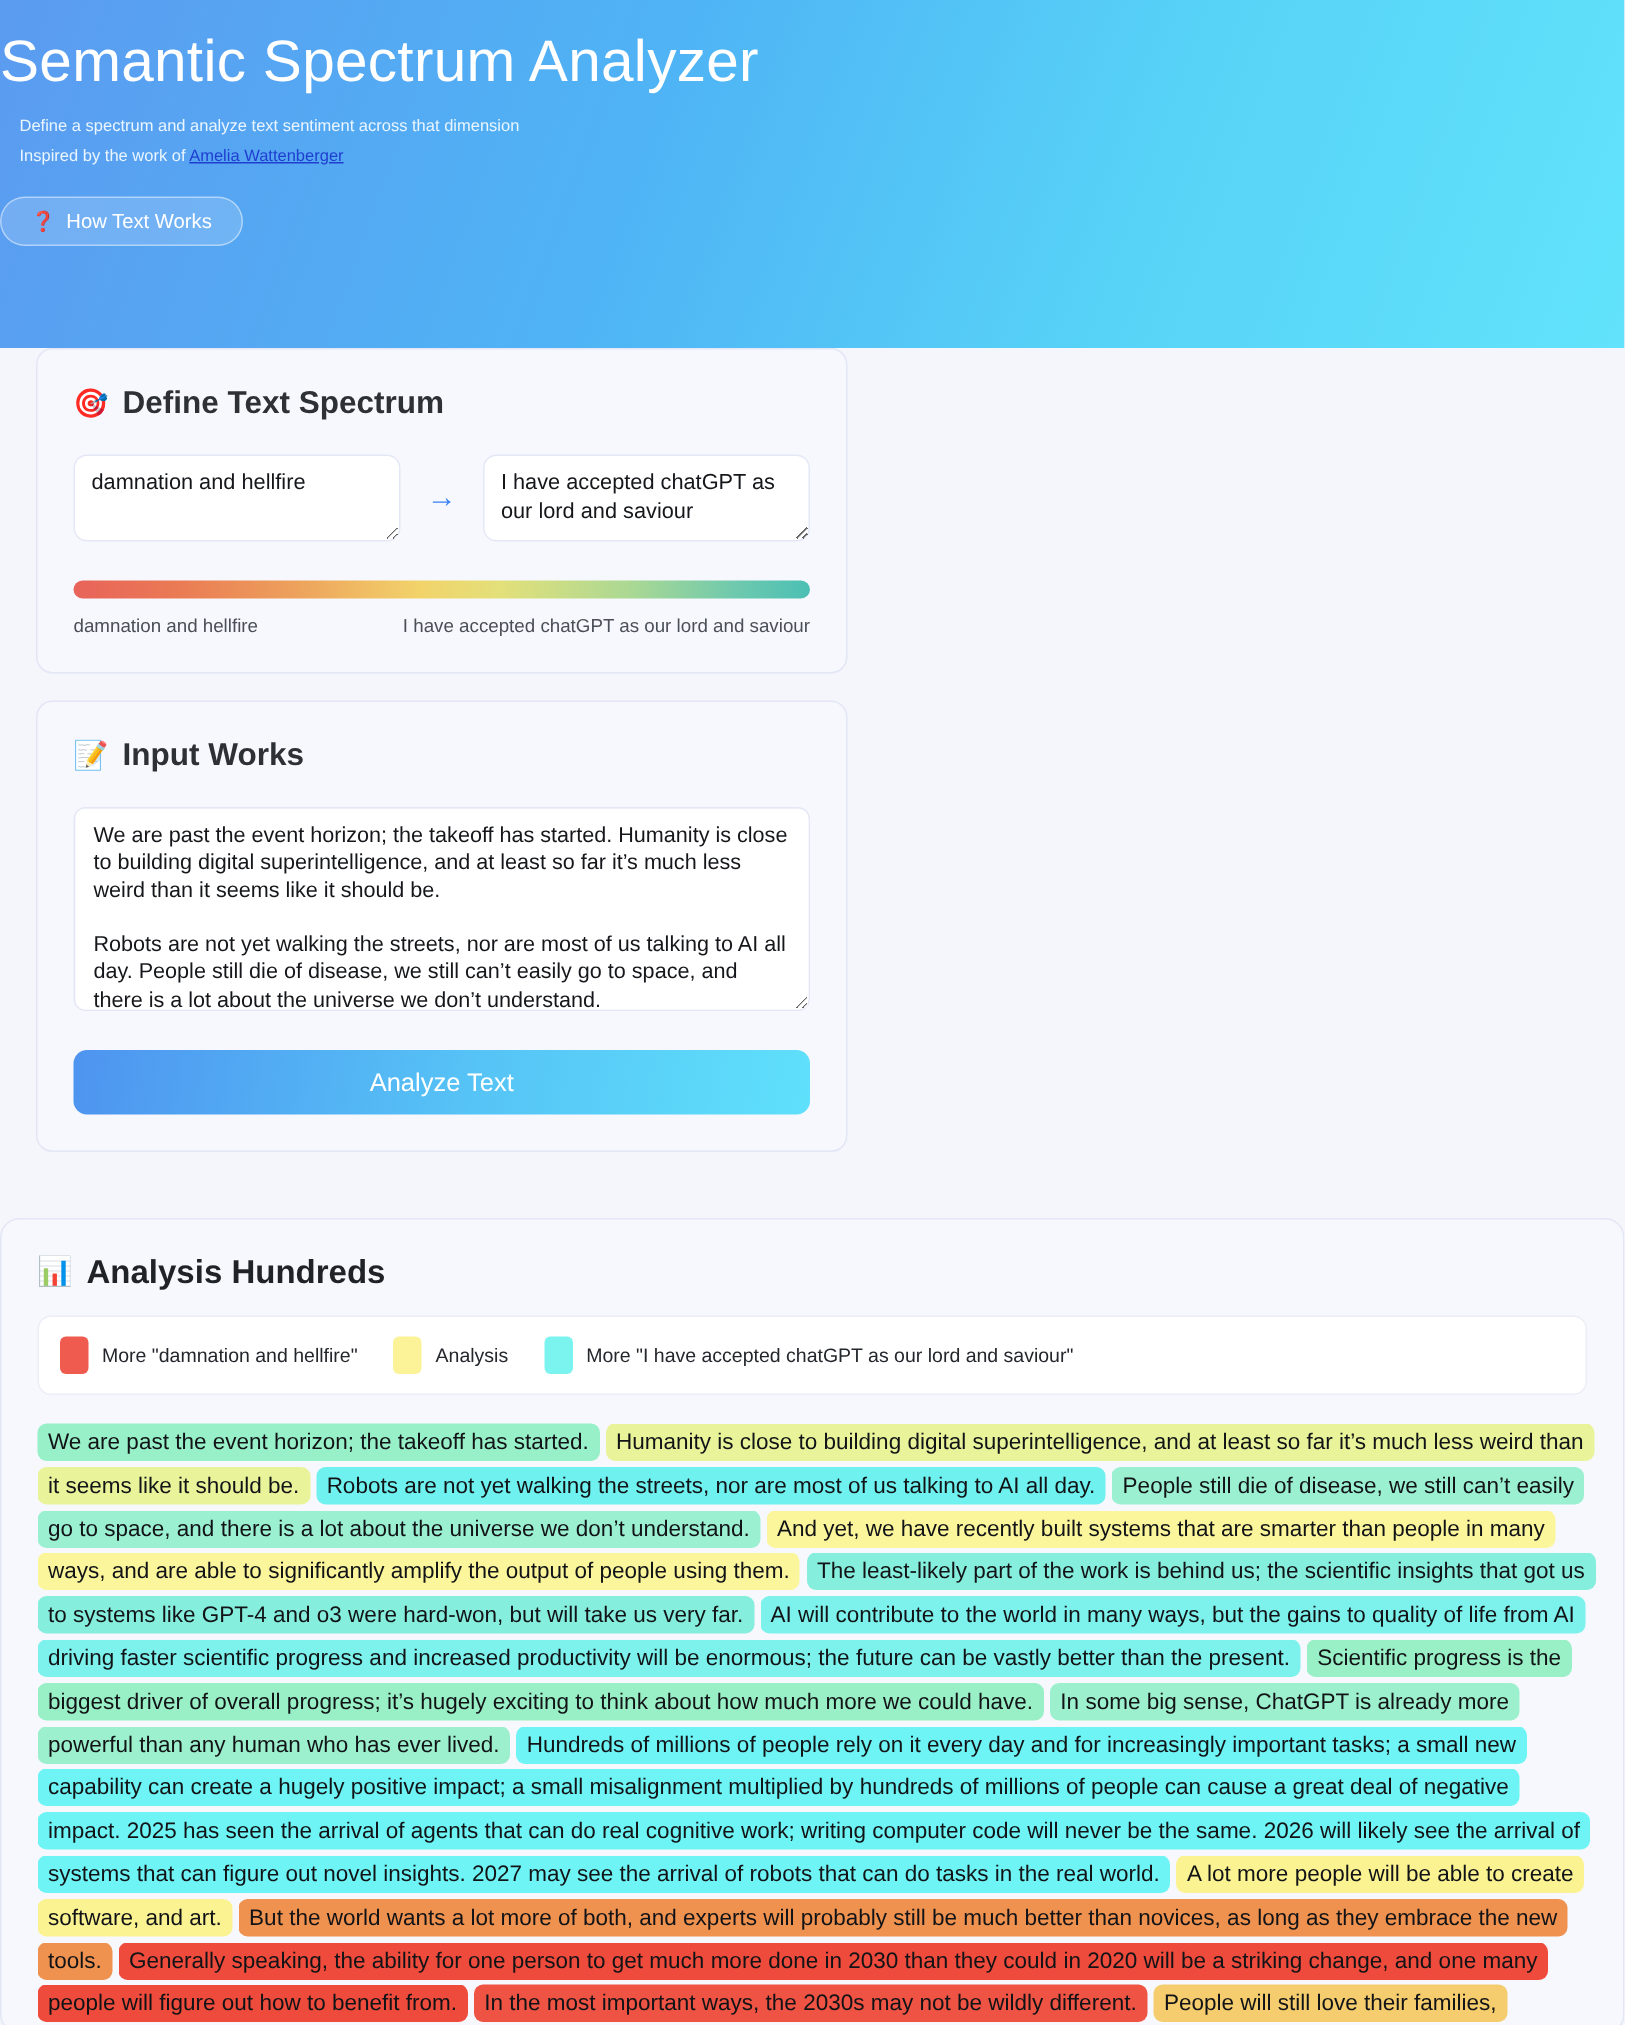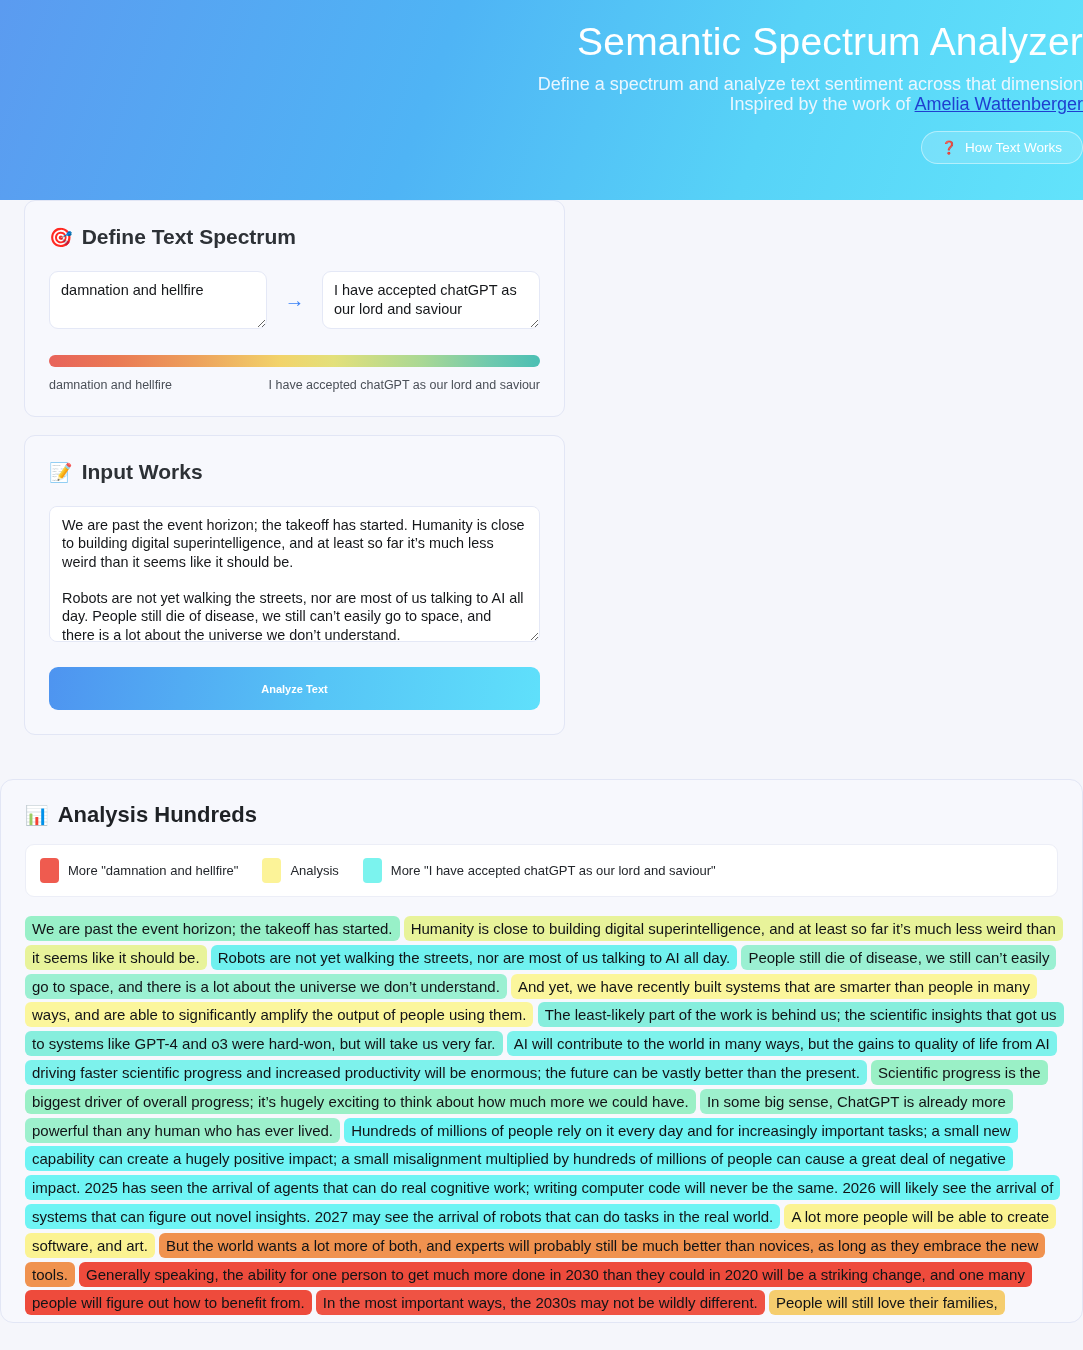--- a/index.html
+++ b/index.html
@@ -6,39 +6,40 @@
   html, body {
     margin: 0; padding: 0;
     width: 1083px;
     background: #f5f6fb;
     font-family: "Liberation Sans", sans-serif;
   }
   body { overflow-x: hidden; }
 
   
   .hero {
-    height: 200px;
+    height: 232px;
     background: linear-gradient(110deg, #5b9bf0 0%, #4fb4f5 40%, #57d3f7 70%, #62e3fb 100%);
-    text-align: right;
+    text-align: left;
     padding-top: 14px;
     position: relative;
   }
   .hero h1 {
     margin: 0;
     font-size: 39px;
     font-weight: 400;
     color: #ffffff;
     letter-spacing: 0.2px;
     line-height: 56px;
   }
   .hero .sub {
     color: #eaf6ff;
-    font-size: 18px;
+    font-size: 11px;
     line-height: 19.5px;
     margin-top: 5px;
+    padding-left: 13px;
   }
   .hero .sub a {
     color: #1f3fd0;
     text-decoration: underline;
   }
   .howbtn {
     display: inline-flex;
     align-items: center;
     gap: 7px;
     margin-top: 17px;
@@ -133,22 +134,22 @@
   }
   .analyze-btn {
     display: block;
     width: 100%;
     margin-top: 21px;
     height: 43px;
     border: none;
     border-radius: 9px;
     background: linear-gradient(100deg, #4e94f0 0%, #56c4f6 55%, #5fe0fb 100%);
     color: #ffffff;
-    font-size: 11px;
-    font-weight: bold;
+    font-size: 17px;
+    font-weight: normal;
     cursor: pointer;
     font-family: "Liberation Sans", sans-serif;
   }
 
   
   .results {
     background: #f7f8fd;
     border: 1px solid #e2e6f5;
     border-radius: 13px;
     margin: 44px 0 0 0;

